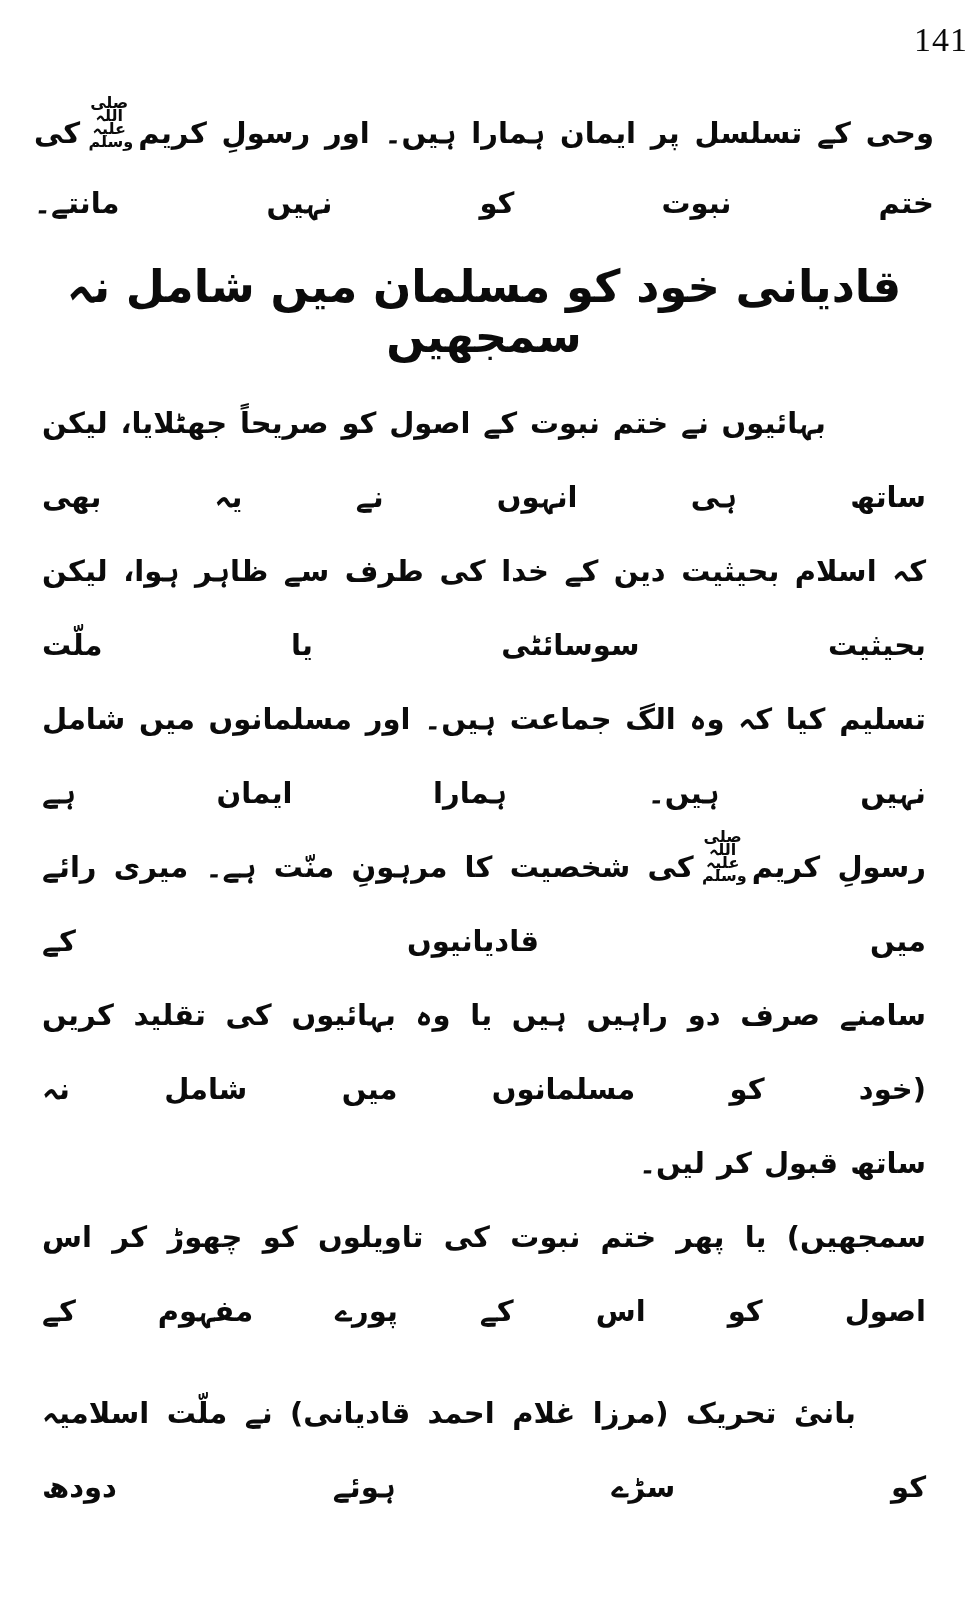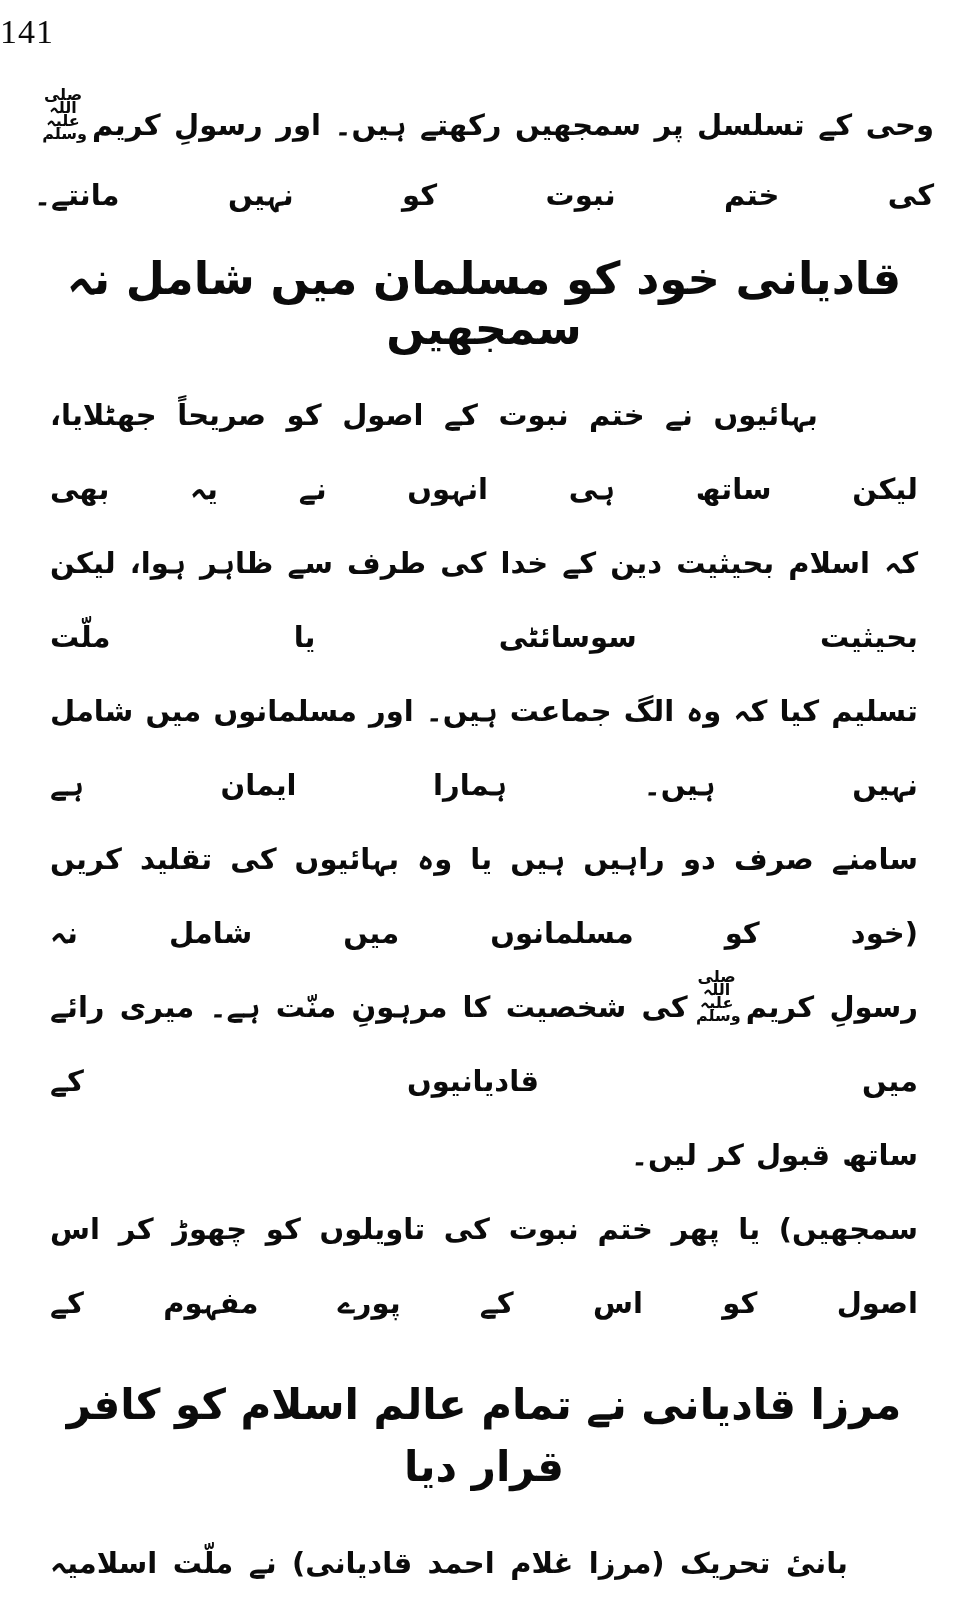--- a/index.html
+++ b/index.html
@@ -11,22 +11,22 @@
     position: relative;
     width: 968px;
     height: 1600px;
     margin: 0 auto;
     background: #ffffff;
     color: #0b0b0b;
     overflow: hidden;
     font-family: "DejaVu Sans", sans-serif;
   }
   .page-number {
-    padding-top: 12px;
-    text-align: left;
+    padding-top: 20px;
+    text-align: right;
     font-family: "Liberation Serif", serif;
     font-size: 34px;
     line-height: 40px;
     font-weight: normal;
     letter-spacing: 1px;
   }
   .body-text {
     direction: rtl;
     padding: 0 34px;
     font-weight: bold;
@@ -56,21 +56,21 @@
   .h1 {
     margin-top: 24px;
     font-size: 45px;
     line-height: 50px;
   }
   .h2 {
     margin-top: 34px;
     font-size: 42px;
     line-height: 62px;
   }
-  .paragraph { margin: 16px; }
+  .paragraph { margin: 8px; }
   .para-1 { margin-top: 24px; }
   .para-2 { margin-top: 28px; }
   .honorific {
     display: inline-block;
     width: 48px;
     font-size: 16px;
     line-height: 13px;
     text-align: center;
     vertical-align: -4px;
     margin: 0 5px;
@@ -79,35 +79,34 @@
 </style>
 </head>
 <body>
 
 <div class="page">
 
   <div class="page-number">141</div>
 
   <div class="body-text" dir="rtl">
 
-    <p class="line intro full"><span>وحی کے تسلسل پر سمجھیں رکھتے ہیں۔ اور رسولِ کریم</span><span class="honorific">صلی اللہ علیہ وسلم</span><span>کی ختم نبوت کو نہیں مانتے۔</span></p>
+    <p class="line intro full"><span>وحی کے تسلسل پر ایمان ہمارا ہیں۔ اور رسولِ کریم</span><span class="honorific">صلی اللہ علیہ وسلم</span><span>کی ختم نبوت کو نہیں مانتے۔</span></p>
 
     <h2 class="heading h1">قادیانی خود کو مسلمان میں شامل نہ سمجھیں</h2>
 
     <div class="paragraph para-1">
       <p class="line full indent-lg">بہائیوں نے ختم نبوت کے اصول کو صریحاً جھٹلایا، لیکن ساتھ ہی انہوں نے یہ بھی</p>
       <p class="line full">کہ اسلام بحیثیت دین کے خدا کی طرف سے ظاہر ہوا، لیکن بحیثیت سوسائٹی یا ملّت</p>
       <p class="line full">تسلیم کیا کہ وہ الگ جماعت ہیں۔ اور مسلمانوں میں شامل نہیں ہیں۔ ہمارا ایمان ہے</p>
+      <p class="line full"><span>رسولِ کریم</span><span class="honorific">صلی اللہ علیہ وسلم</span><span>کی شخصیت کا مرہونِ منّت ہے۔ میری رائے میں قادیانیوں کے</span></p>
       <p class="line full">سامنے صرف دو راہیں ہیں یا وہ بہائیوں کی تقلید کریں (خود کو مسلمانوں میں شامل نہ</p>
-      <p class="line full"><span>رسولِ کریم</span><span class="honorific">صلی اللہ علیہ وسلم</span><span>کی شخصیت کا مرہونِ منّت ہے۔ میری رائے میں قادیانیوں کے</span></p>
       <p class="line">ساتھ قبول کر لیں۔</p>
       <p class="line full">سمجھیں) یا پھر ختم نبوت کی تاویلوں کو چھوڑ کر اس اصول کو اس کے پورے مفہوم کے</p>
     </div>
 
-    <h2 class="heading h2">مرزا قادیانی نے تمام عالم اسلام کو کافر قرار دیا</h2>
 
     <div class="paragraph para-2">
       <p class="line full indent-md">بانیٔ تحریک (مرزا غلام احمد قادیانی) نے ملّت اسلامیہ کو سڑے ہوئے دودھ</p>
 
     </div>
 
   </div>
 </div>
 
 </body></html>

